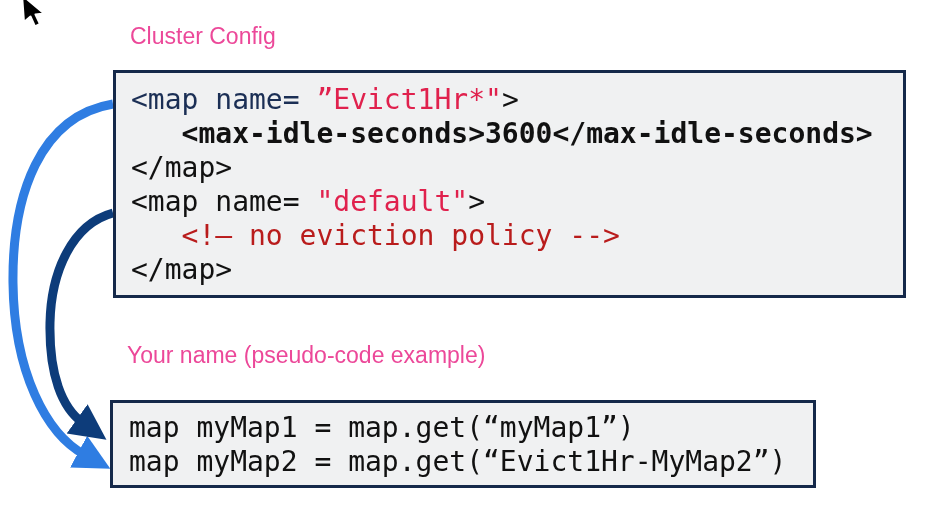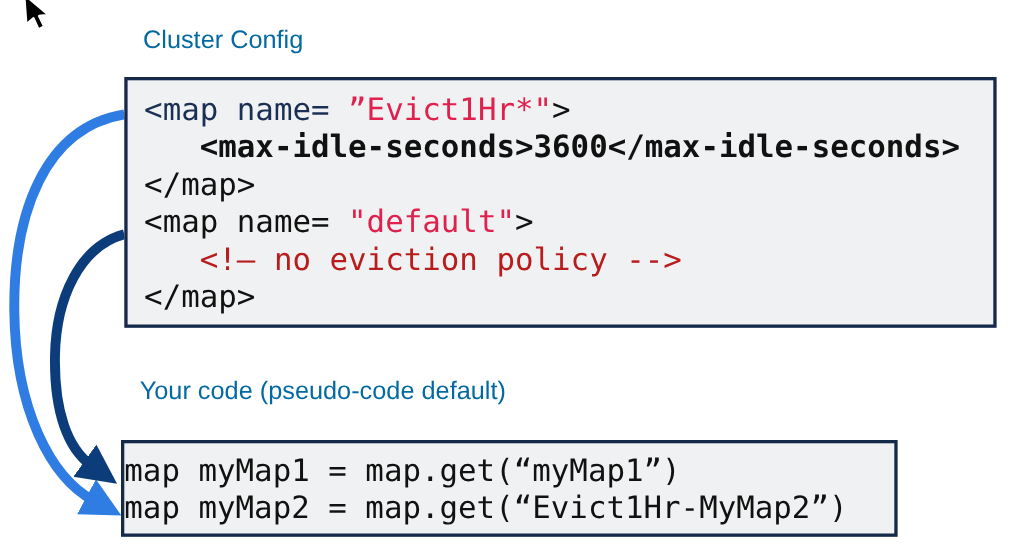--- a/index.html
+++ b/index.html
@@ -7,38 +7,38 @@
     position:relative;
     width:936px;height:508px;
     background:#ffffff;
     overflow:hidden;
     font-family:"Liberation Sans", sans-serif;
   }
   .arrows-svg{position:absolute;left:0;top:0;z-index:1;}
   .cursor{position:absolute;left:16px;top:-5px;z-index:5;}
   .diagram-title{
     position:absolute;z-index:2;
-    color:#0369a1;
+    color:#ec4899;
     font-size:23px;
     font-family:"Liberation Sans", sans-serif;
   }
   .title-cluster{left:130px;top:23px;}
   .title-yourcode{left:127px;top:342px;}
   .code-box{
     position:absolute;z-index:2;
     background:#f0f1f2;
     border:3px solid #15294a;
     box-sizing:border-box;
     font-family:"DejaVu Sans Mono","Liberation Mono",monospace;
     font-size:28px;
     line-height:34px;
     color:#111111;
   }
   .box-cluster{left:113px;top:70px;width:793px;height:228px;padding:10px 0 0 15px;}
-  .box-usercode{left:110px;top:400px;width:706px;height:88px;padding:8px 0 0 0;}
+  .box-usercode{left:110px;top:400px;width:706px;height:88px;padding:8px 0 0 16px;}
   .code-line{white-space:pre;}
 </style>
 </head>
 <body>
 
 <div class="canvas">
 
   <svg class="arrows-svg" width="936" height="508" viewBox="0 0 936 508">
     <defs>
       <marker id="head-blue" markerWidth="5" markerHeight="5" refX="0.8" refY="2" orient="auto" markerUnits="strokeWidth">
@@ -53,21 +53,21 @@
   </svg>
 
   <div class="cursor">
     <svg width="34" height="40" viewBox="0 0 34 40">
       <path d="M6,0 L8,27 L14.5,21.5 L19,31.5 L24,29 L19.5,19.5 L28,18.5 Z" fill="#000000" stroke="#ffffff" stroke-width="2" stroke-linejoin="round"></path>
     </svg>
   </div>
 
   <div class="diagram-title title-cluster">Cluster Config</div>
 
-  <div class="diagram-title title-yourcode">Your code (pseudo-code default)</div>
+  <div class="diagram-title title-yourcode">Your name (pseudo-code example)</div>
 
   <div class="code-box box-cluster">
       <div class="code-line"><span style="color: rgb(27, 47, 85);">&lt;map name= </span><span style="color: rgb(224, 33, 77);">”Evict1Hr*"</span><span style="color: rgb(17, 17, 17);">&gt;</span></div>
       <div class="code-line"><span style="color: rgb(17, 17, 17); font-weight: bold;">   &lt;max-idle-seconds&gt;3600&lt;/max-idle-seconds&gt;</span></div>
       <div class="code-line"><span style="color: rgb(17, 17, 17);">&lt;/map&gt;</span></div>
       <div class="code-line"><span style="color: rgb(17, 17, 17);">&lt;map name= </span><span style="color: rgb(224, 33, 77);">"default"</span><span style="color: rgb(17, 17, 17);">&gt;</span></div>
       <div class="code-line"><span style="color: #b91c1c;">   &lt;!– no eviction policy --&gt;</span></div>
       <div class="code-line"><span style="color: rgb(17, 17, 17);">&lt;/map&gt;</span></div>
     </div>
 

